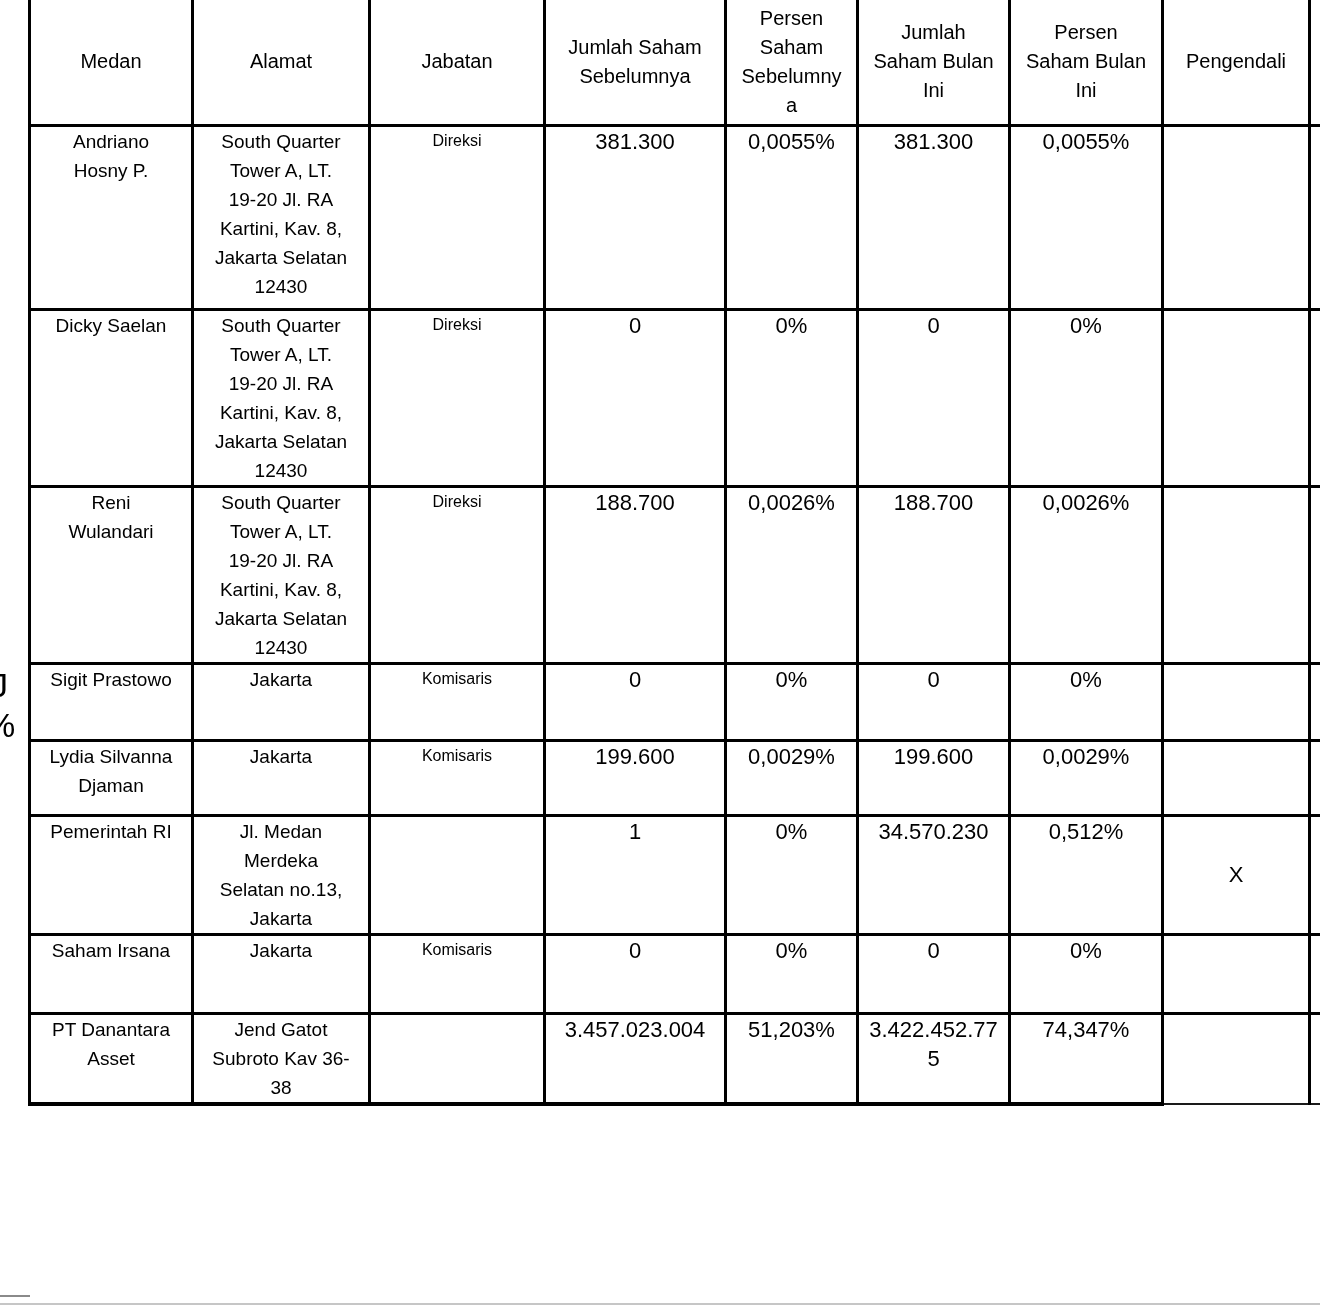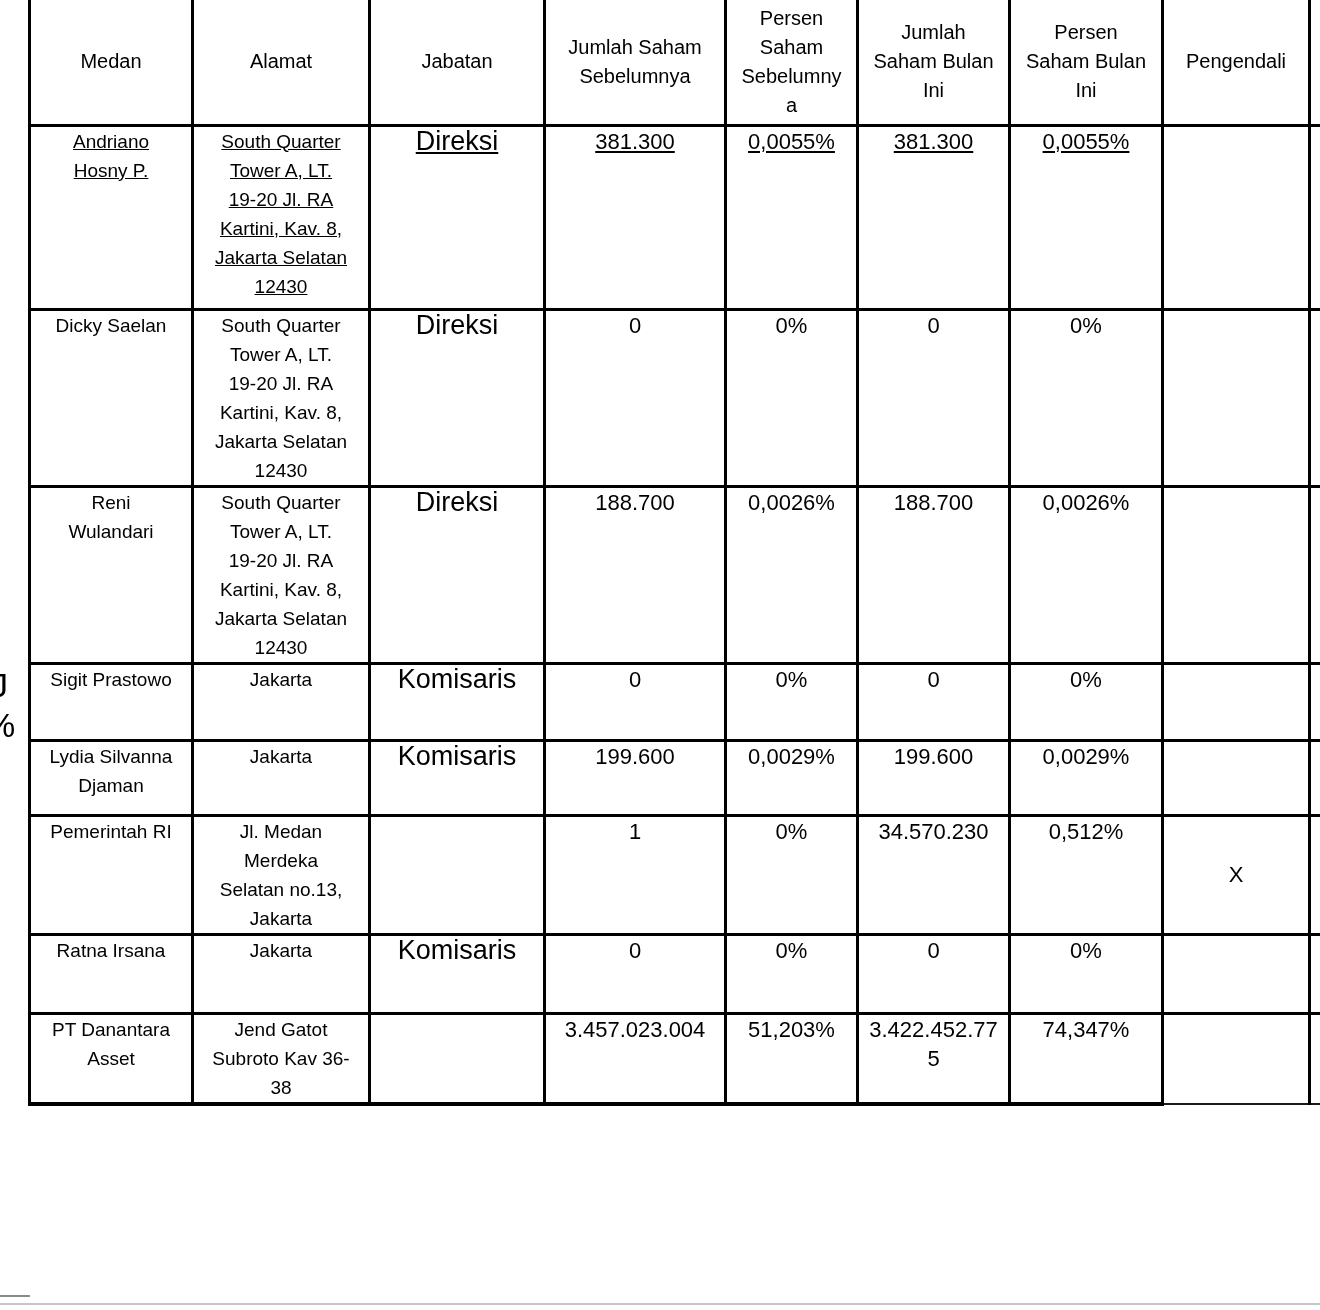--- a/index.html
+++ b/index.html
@@ -48,41 +48,41 @@
   }
   td.name, td.addr {
     font-size: 19px;
     line-height: 29px;
     text-align: center;
     vertical-align: top;
     padding-top: 6px;
     white-space: pre-line;
   }
   td.jab {
-    font-size: 27px;
+    font-size: 16px;
     line-height: 28px;
     text-align: center;
     vertical-align: top;
     padding-top: 8px;
   }
   td.num {
     font-size: 22px;
     line-height: 29px;
     text-align: center;
     vertical-align: top;
     padding: 7px 3px 0 0;
     white-space: pre-line;
   }
   td.peng {
     font-size: 22px;
     text-align: center;
     vertical-align: middle;
   }
   tr.h-hdr { height: 125px; }
-  tr.h-r1  { height: 184px; text-decoration: underline; }
+  tr.h-r1  { height: 184px; }
   tr.h-r2  { height: 172px; }
   tr.h-r3  { height: 175px; }
   tr.h-r4  { height: 174px; }
   tr.h-r5  { height: 77px; }
   tr.h-r6  { height: 75px; }
   tr.h-r7  { height: 116px; }
   tr.h-r8  { height: 79px; }
   tr.h-r9  { height: 90px; }
 
   tr.last td { border-bottom-width: 4px; }
@@ -239,21 +239,21 @@
       <td class="jab"></td>
       <td class="num">1</td>
       <td class="num">0%</td>
       <td class="num">34.570.230</td>
       <td class="num">0,512%</td>
       <td class="peng">X</td>
       <td class="sliver"></td>
     </tr>
 
     <tr class="h-r8">
-      <td class="name">Ratna Irsana</td>
+      <td class="name">Saham Irsana</td>
       <td class="addr">Jakarta</td>
       <td class="jab">Komisaris</td>
       <td class="num">0</td>
       <td class="num">0%</td>
       <td class="num">0</td>
       <td class="num">0%</td>
       <td class="peng"></td>
       <td class="sliver"></td>
     </tr>
 

